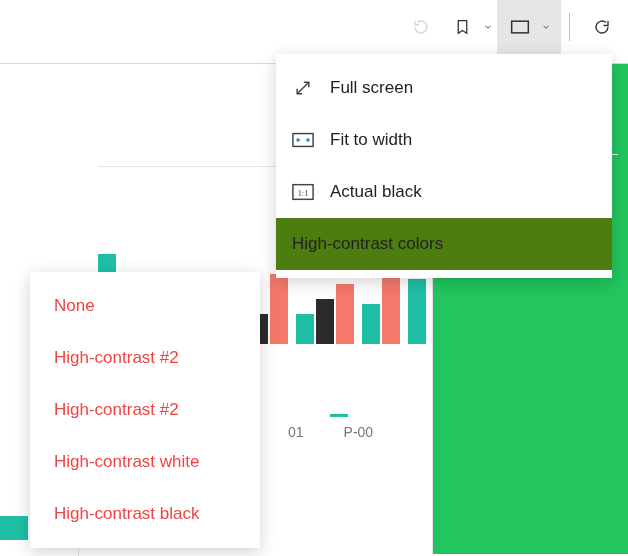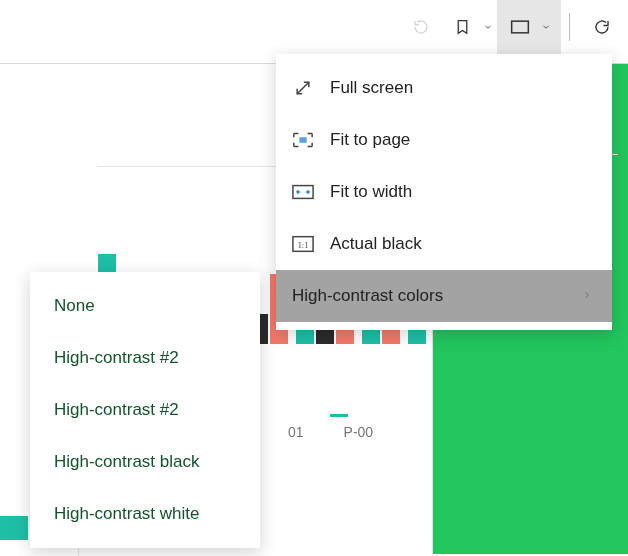--- a/index.html
+++ b/index.html
@@ -139,39 +139,39 @@
       gap: 16px;
       font-size: 17px;
       color: #222;
     }
     .view-item .mi-icon {
       width: 22px; height: 22px;
       display: flex; align-items: center; justify-content: center;
       color: #444;
     }
     .view-item.hc {
-      background: #a3a3a3;
+      background: #4d7c0f;
       justify-content: space-between;
       padding-right: 20px;
     }
     .view-item.hc .hc-left { display:flex; align-items:center; gap:0; }
     .menu.sub {
       top: 272px;
       left: 30px;
       width: 230px;
       padding: 8px 0;
       z-index: 110;
     }
     .sub-item {
       height: 52px;
       display: flex;
       align-items: center;
       padding: 0 24px;
       font-size: 17px;
-      color: #14532d;
+      color: #ef4444;
       text-align: right;
     }
     .legend-swatch {
       position: absolute;
       top: 350px;
       left: 350px;
       width: 18px;
       height: 3px;
       background: #1ebfa5;
     }
@@ -263,29 +263,20 @@
       <svg width="20" height="20" viewBox="0 0 24 24" fill="none" stroke="currentColor" stroke-width="1.8">
           <path d="M5 19L19 5"></path>
           <path d="M13 5h6v6"></path>
           <path d="M11 19H5v-6"></path>
         </svg>
     </span>
     <span>Full screen</span>
   </div>
   <div class="view-item">
     <span class="mi-icon">
-      <svg width="22" height="18" viewBox="0 0 24 18" fill="none" stroke="currentColor" stroke-width="1.6">
-          <path d="M2 2h5M2 2v4M22 2h-5M22 2v4M2 16h5M2 16v-4M22 16h-5M22 16v-4"></path>
-          <rect x="8" y="6" width="8" height="6" fill="#5aa0e6" stroke="none"></rect>
-        </svg>
-    </span>
-    <span>Fit to page</span>
-  </div>
-  <div class="view-item">
-    <span class="mi-icon">
       <svg width="22" height="16" viewBox="0 0 24 16" fill="none" stroke="currentColor" stroke-width="1.6">
           <rect x="1" y="1" width="22" height="14"></rect>
           <path d="M5 8h4M5 8l2-2M5 8l2 2" stroke="#3b82d6"></path>
           <path d="M19 8h-4M19 8l-2-2M19 8l-2 2" stroke="#3b82d6"></path>
         </svg>
     </span>
     <span>Fit to width</span>
   </div>
   <div class="view-item">
     <span class="mi-icon">
@@ -312,18 +303,18 @@
   <div class="sub-item">
     <span>None</span>
   </div>
   <div class="sub-item">
     <span>High-contrast #2</span>
   </div>
   <div class="sub-item">
     <span>High-contrast #2</span>
   </div>
   <div class="sub-item">
+    <span>High-contrast white</span>
+  </div>
+  <div class="sub-item">
     <span>High-contrast black</span>
   </div>
-  <div class="sub-item">
-    <span>High-contrast white</span>
-  </div>
 </div>
 
 </body></html>

